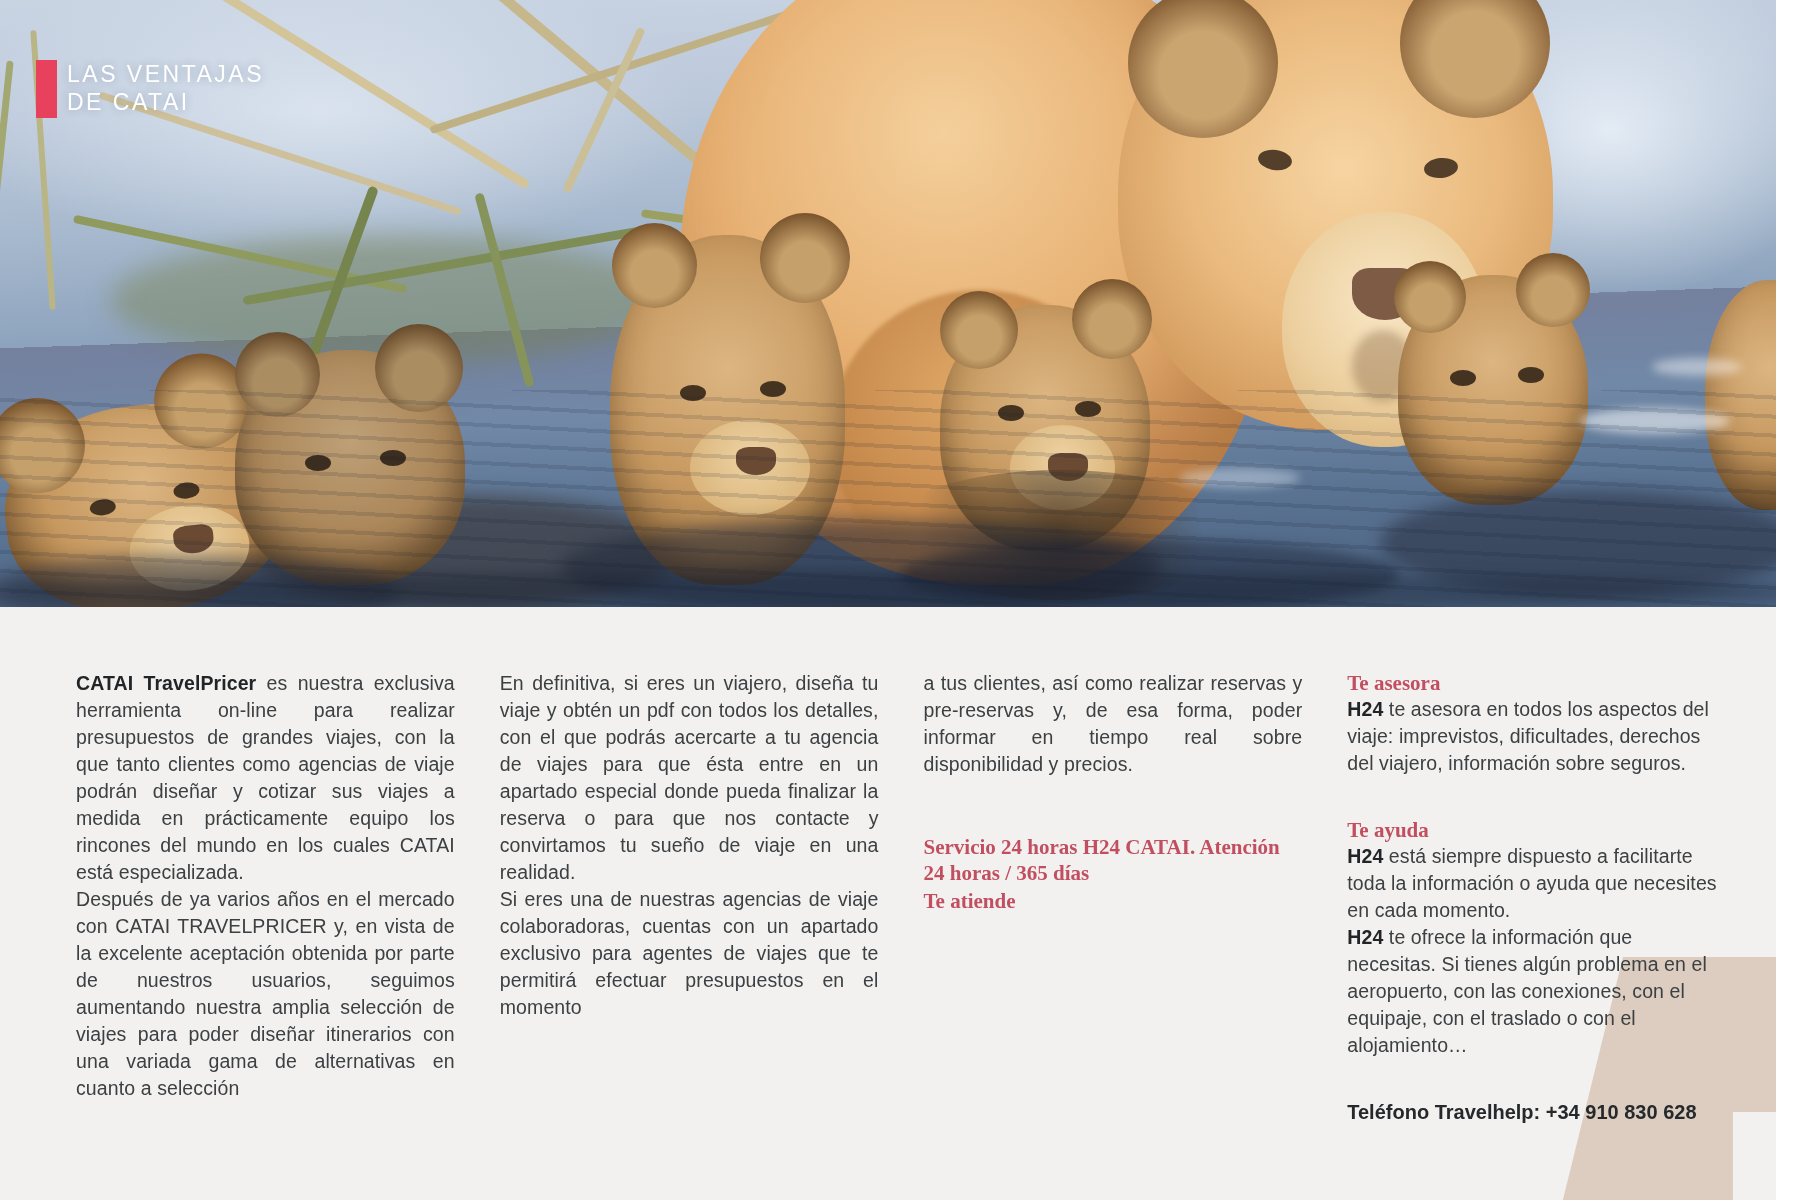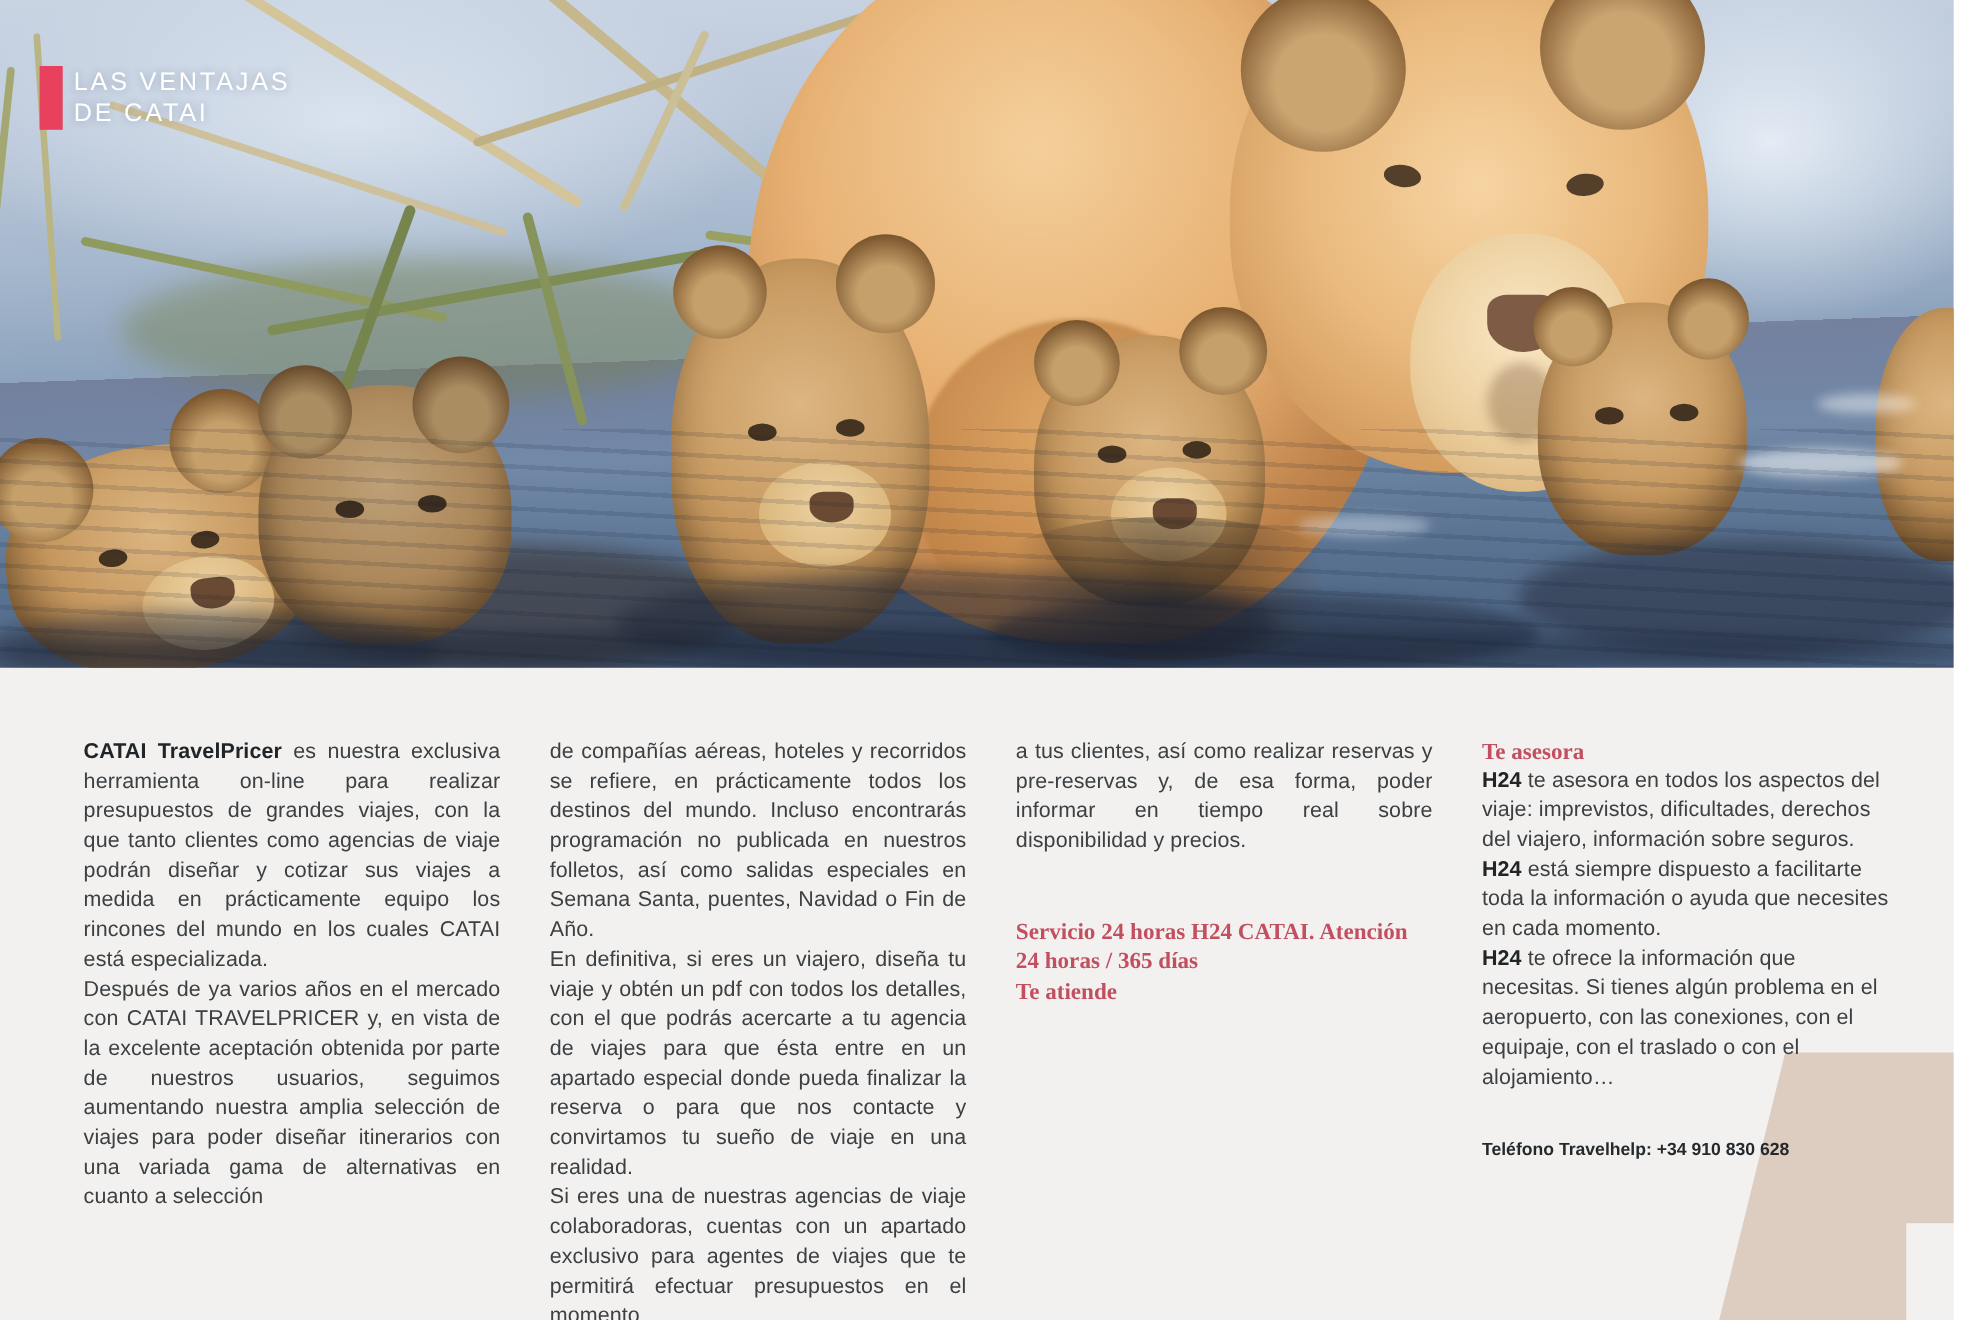--- a/index.html
+++ b/index.html
@@ -58,21 +58,21 @@
   .body-p{margin:0;font-size:19.5px;line-height:27px;color:#3c4043;text-align:justify;letter-spacing:.1px;}
   .col4 .body-p{text-align:left;}
   .lead{font-weight:bold;color:#222527;}
   .red-h{margin:0;font-family:"Liberation Serif",serif;font-weight:700;color:#c24f60;
     font-size:21px;line-height:26px;}
   .mb7{margin-bottom:7px;}
   .h-service{margin-top:56px;}
   .sub-h{margin-top:2px;}
   .gap40{margin-top:40px;}
   .gap38{margin-top:38px;}
-  .phone{margin:0;margin-top:40px;font-weight:700;font-size:16px;line-height:26px;color:#26292c;}
+  .phone{margin:0;margin-top:40px;font-weight:700;font-size:20px;line-height:26px;color:#26292c;}
 </style>
 </head>
 <body>
 
 <div class="page">
 
   <div class="hero" role="img" aria-label="Lioness and lion cubs crossing a river among reeds">
     <div class="sheen"></div>
     <div class="sheen2"></div>
     <div class="grassblob"></div>
@@ -172,33 +172,33 @@
   <div class="watermark"></div>
 
   <div class="cols">
 
     <div class="col col1">
       <p class="body-p"><span class="lead">CATAI TravelPricer</span> <span>es nuestra exclusiva herramienta on-line para realizar presupuestos de grandes viajes, con la que tanto clientes como agencias de viaje podrán diseñar y cotizar sus viajes a medida en prácticamente equipo los rincones del mundo en los cuales CATAI está especializada.</span></p>
       <p class="body-p">Después de ya varios años en el mercado con CATAI TRAVELPRICER y, en vista de la excelente aceptación obtenida por parte de nuestros usuarios, seguimos aumentando nuestra amplia selección de viajes para poder diseñar itinerarios con una variada gama de alternativas en cuanto a selección</p>
     </div>
 
     <div class="col col2">
-      <p class="body-p">de compañías aéreas, hoteles y recorridos se refiere, en prácticamente todos los destinos del mundo. Incluso encontrarás programación no publicada en nuestros folletos, así como salidas especiales en Semana Santa, puentes, Navidad o Fin de Año.</p>
       <p class="body-p">En definitiva, si eres un viajero, diseña tu viaje y obtén un pdf con todos los detalles, con el que podrás acercarte a tu agencia de viajes para que ésta entre en un apartado especial donde pueda finalizar la reserva o para que nos contacte y convirtamos tu sueño de viaje en una realidad.</p>
       <p class="body-p">Si eres una de nuestras agencias de viaje colaboradoras, cuentas con un apartado exclusivo para agentes de viajes que te permitirá efectuar presupuestos en el momento</p>
     </div>
 
     <div class="col col3">
       <p class="body-p">a tus clientes, así como realizar reservas y pre-reservas y, de esa forma, poder informar en tiempo real sobre disponibilidad y precios.</p>
       <h3 class="red-h h-service">Servicio 24 horas H24 CATAI. Atención 24 horas / 365 días</h3>
       <h4 class="red-h sub-h">Te atiende</h4>
     </div>
 
     <div class="col col4">
       <h4 class="red-h">Te asesora</h4>
       <p class="body-p"><span class="lead">H24</span> <span>te asesora en todos los aspectos del viaje: imprevistos, dificultades, derechos del viajero, información sobre seguros.</span></p>
+      <h4 class="red-h gap40">Te ayuda</h4>
       <p class="body-p"><span class="lead">H24</span> <span>está siempre dispuesto a facilitarte toda la información o ayuda que necesites en cada momento.</span></p>
       <p class="body-p"><span class="lead">H24</span> <span>te ofrece la información que necesitas. Si tienes algún problema en el aeropuerto, con las conexiones, con el equipaje, con el traslado o con el alojamiento…</span></p>
       <p class="phone">Teléfono Travelhelp: +34 910 830 628</p>
     </div>
 
   </div>
 </div>
 
 </body></html>

